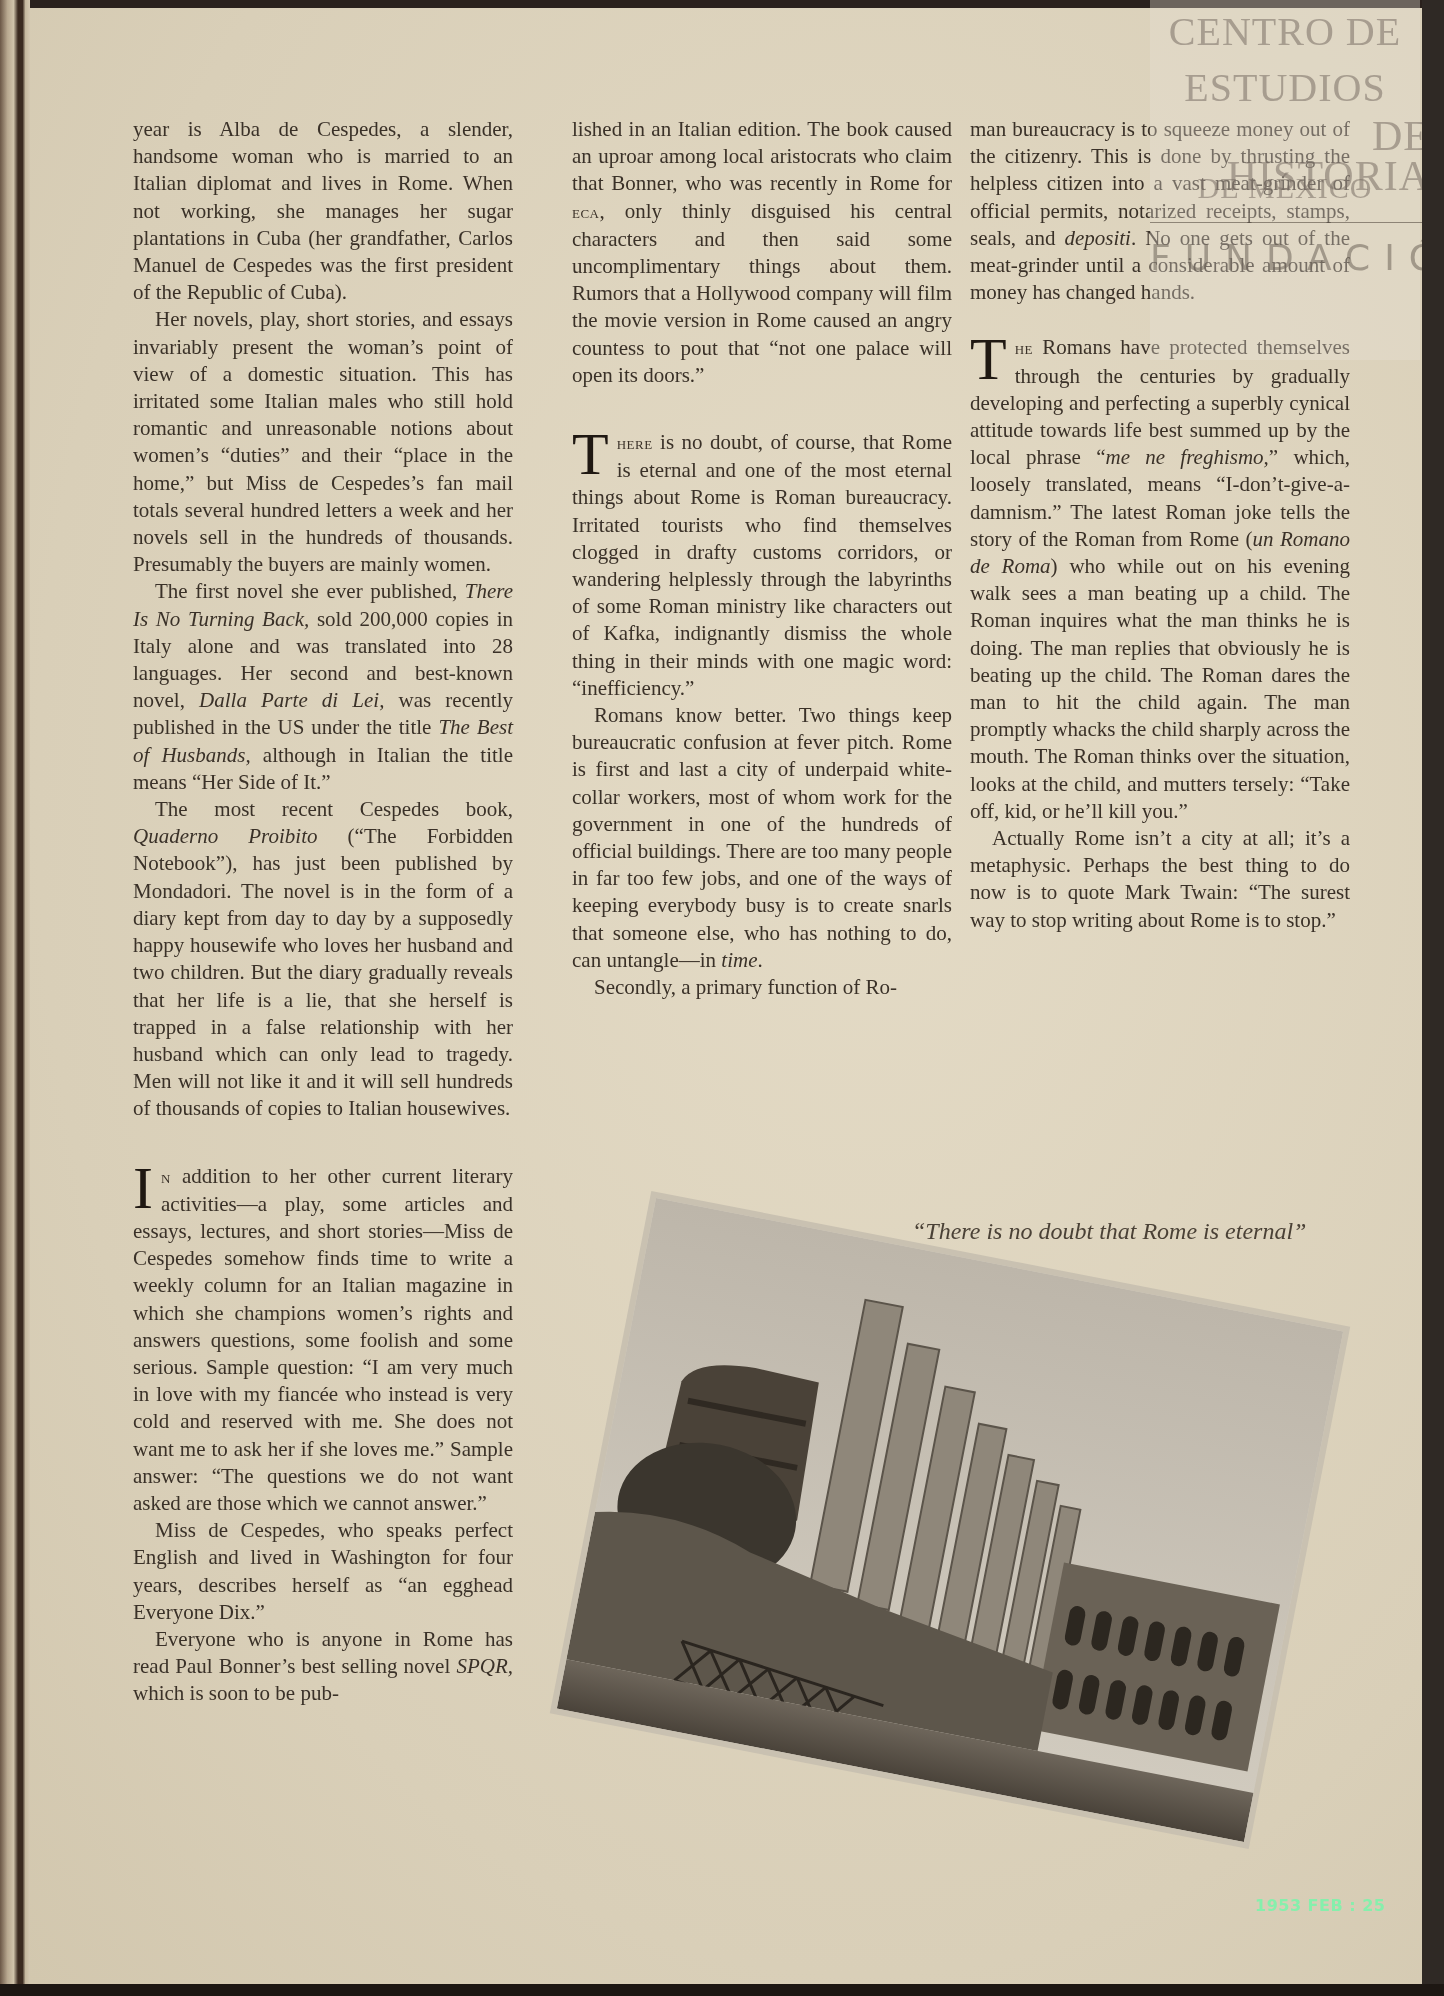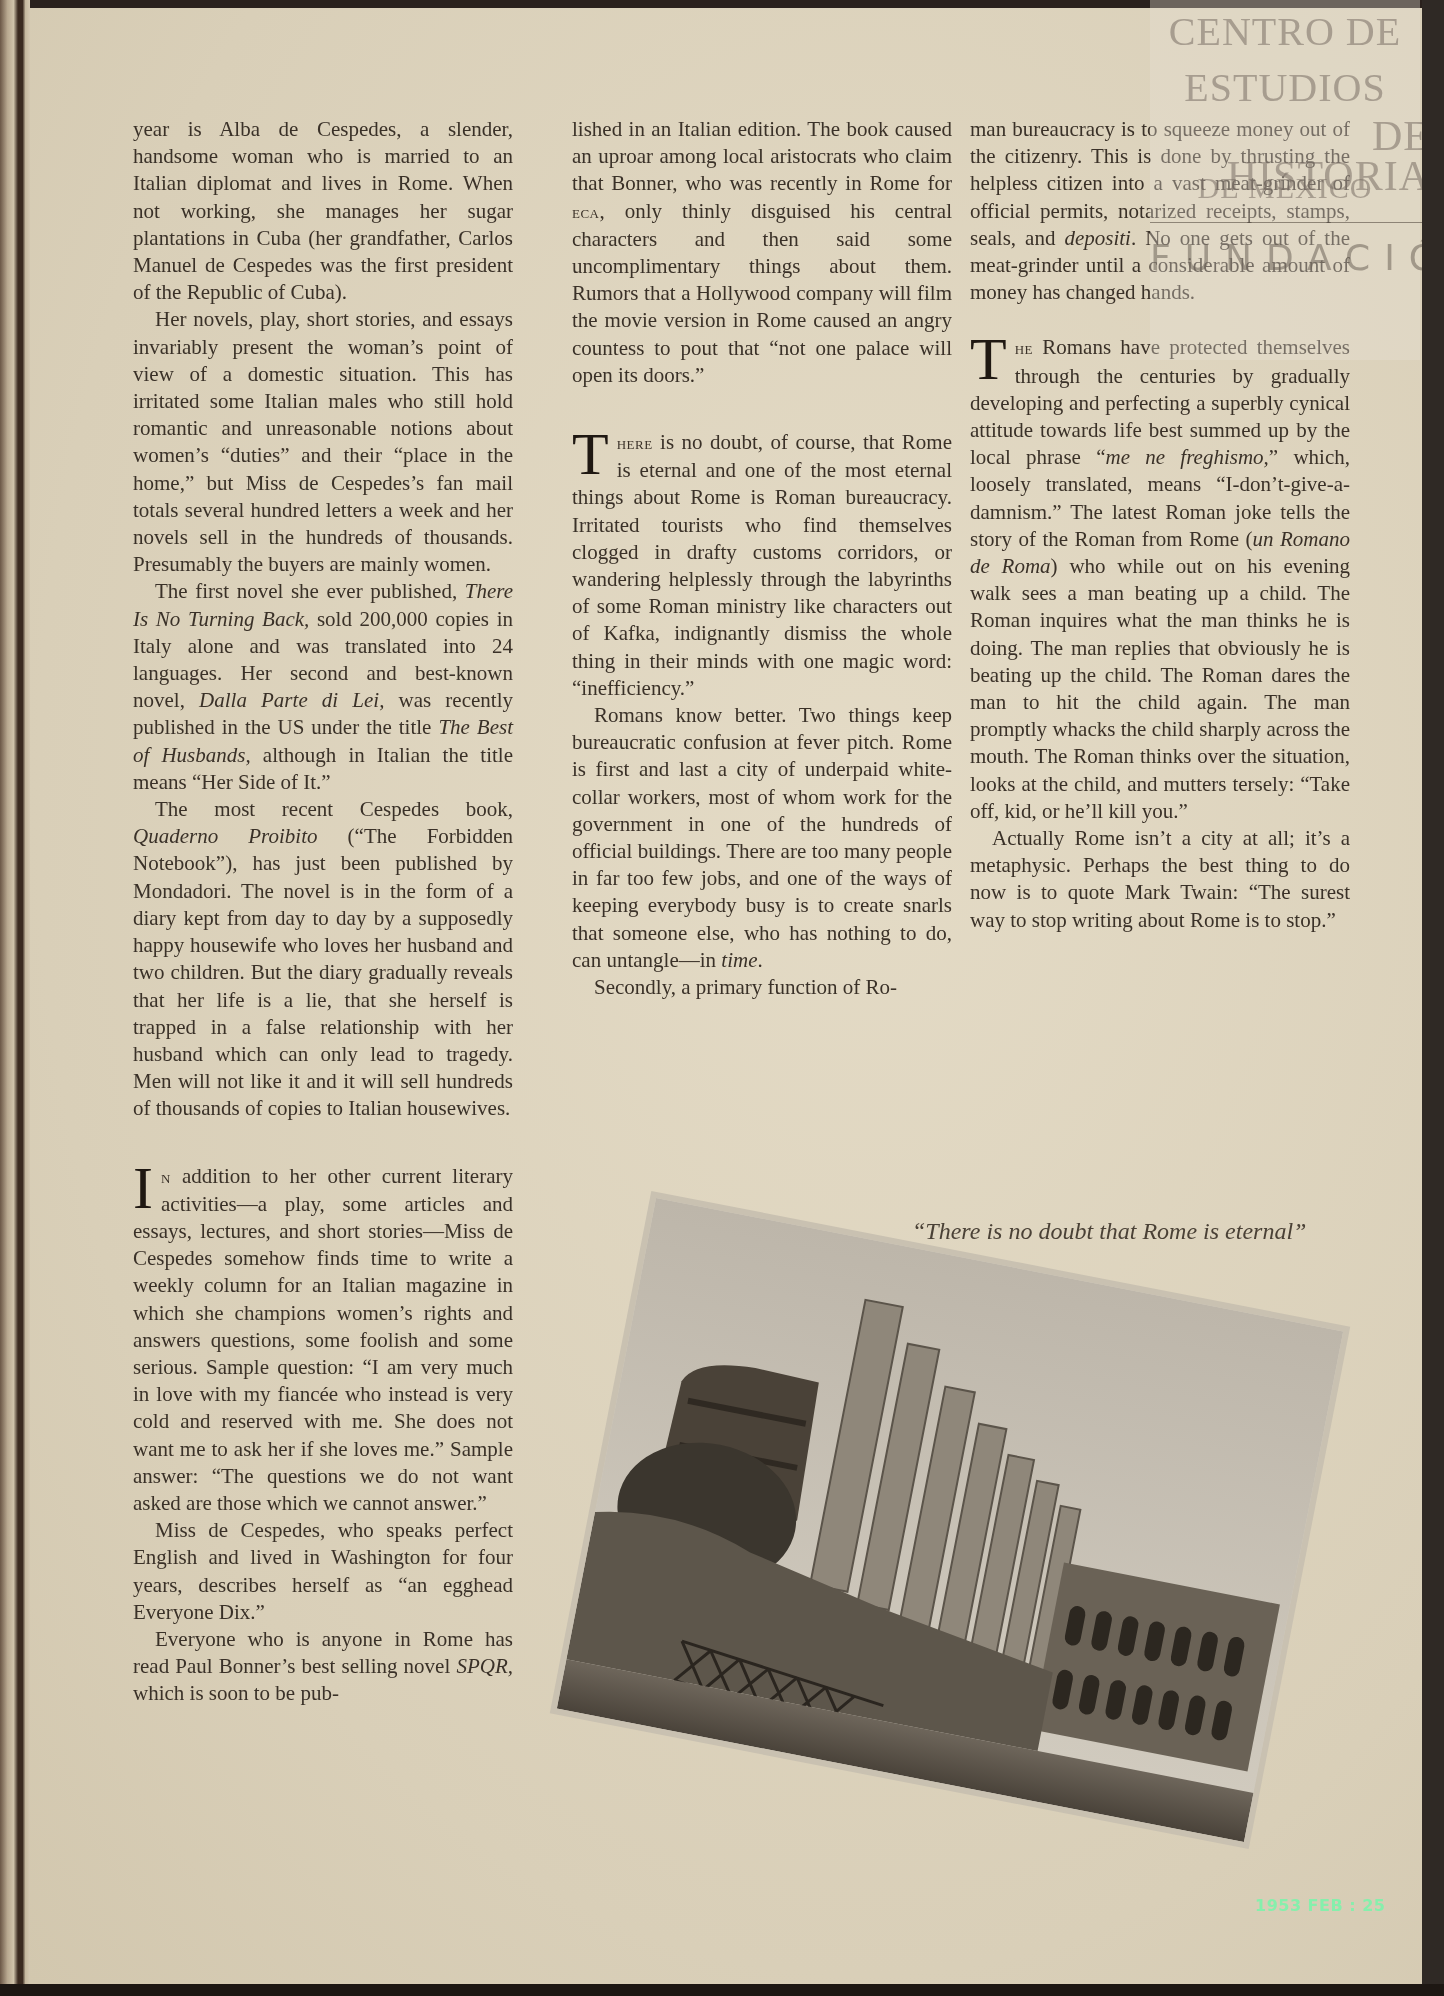--- a/index.html
+++ b/index.html
@@ -85,21 +85,21 @@
   </style>
 </head>
 <body>
 
 <div class="spine"></div>
 <div class="page"></div>
 
 <div class="col col-1">
   <p class="noindent">year is Alba de Cespedes, a slender, handsome woman who is married to an Italian diplomat and lives in Rome. When not working, she manages her sugar plantations in Cuba (her grandfather, Carlos Manuel de Cespedes was the first president of the Republic of Cuba).</p>
   <p>Her novels, play, short stories, and essays invariably present the woman’s point of view of a domestic situation. This has irritated some Italian males who still hold romantic and unreasonable notions about women’s “duties” and their “place in the home,” but Miss de Cespedes’s fan mail totals several hundred letters a week and her novels sell in the hundreds of thousands. Presumably the buyers are mainly women.</p>
-  <p><span>The first novel she ever published, </span><i>There Is No Turning Back,</i><span> sold 200,000 copies in Italy alone and was translated into 24 languages. Her second and best-known novel, </span><i>Dalla Parte di Lei,</i><span> was recently published in the US under the title </span><i>The Best of Husbands,</i><span> although in Italian the title means “Her Side of It.”</span></p>
+  <p><span>The first novel she ever published, </span><i>There Is No Turning Back,</i><span> sold 200,000 copies in Italy alone and was translated into 28 languages. Her second and best-known novel, </span><i>Dalla Parte di Lei,</i><span> was recently published in the US under the title </span><i>The Best of Husbands,</i><span> although in Italian the title means “Her Side of It.”</span></p>
   <p><span>The most recent Cespedes book, </span><i>Quaderno Proibito</i><span> (“The Forbidden Notebook”), has just been published by Mondadori. The novel is in the form of a diary kept from day to day by a supposedly happy housewife who loves her husband and two children. But the diary gradually reveals that her life is a lie, that she herself is trapped in a false relationship with her husband which can only lead to tragedy. Men will not like it and it will sell hundreds of thousands of copies to Italian housewives.</span></p>
   <p class="section"><span class="dropcap">I</span><span class="smallcaps">n</span><span> addition to her other current literary activities—a play, some articles and essays, lectures, and short stories—Miss de Cespedes somehow finds time to write a weekly column for an Italian magazine in which she champions women’s rights and answers questions, some foolish and some serious. Sample question: “I am very much in love with my fiancée who instead is very cold and reserved with me. She does not want me to ask her if she loves me.” Sample answer: “The questions we do not want asked are those which we cannot answer.”</span></p>
   <p>Miss de Cespedes, who speaks perfect English and lived in Washington for four years, describes herself as “an egghead Everyone Dix.”</p>
   <p><span>Everyone who is anyone in Rome has read Paul Bonner’s best selling novel </span><i>SPQR,</i><span> which is soon to be pub-</span></p>
 </div>
 
 <div class="col col-2">
   <p class="noindent"><span>lished in an Italian edition. The book caused an uproar among local aristocrats who claim that Bonner, who was recently in Rome for </span><span class="smallcaps">eca</span><span>, only thinly disguised his central characters and then said some uncomplimentary things about them. Rumors that a Hollywood company will film the movie version in Rome caused an angry countess to pout that “not one palace will open its doors.”</span></p>
   <p class="section"><span class="dropcap">T</span><span class="smallcaps">here</span><span> is no doubt, of course, that Rome is eternal and one of the most eternal things about Rome is Roman bureaucracy. Irritated tourists who find themselves clogged in drafty customs corridors, or wandering helplessly through the labyrinths of some Roman ministry like characters out of Kafka, indignantly dismiss the whole thing in their minds with one magic word: “inefficiency.”</span></p>
   <p><span>Romans know better. Two things keep bureaucratic confusion at fever pitch. Rome is first and last a city of underpaid white-collar workers, most of whom work for the government in one of the hundreds of official buildings. There are too many people in far too few jobs, and one of the ways of keeping everybody busy is to create snarls that someone else, who has nothing to do, can untangle—in </span><i>time</i><span>.</span></p>

